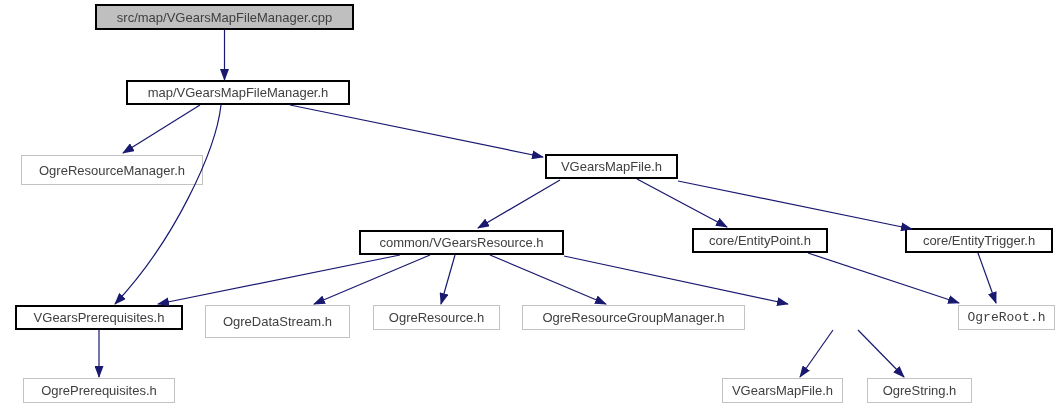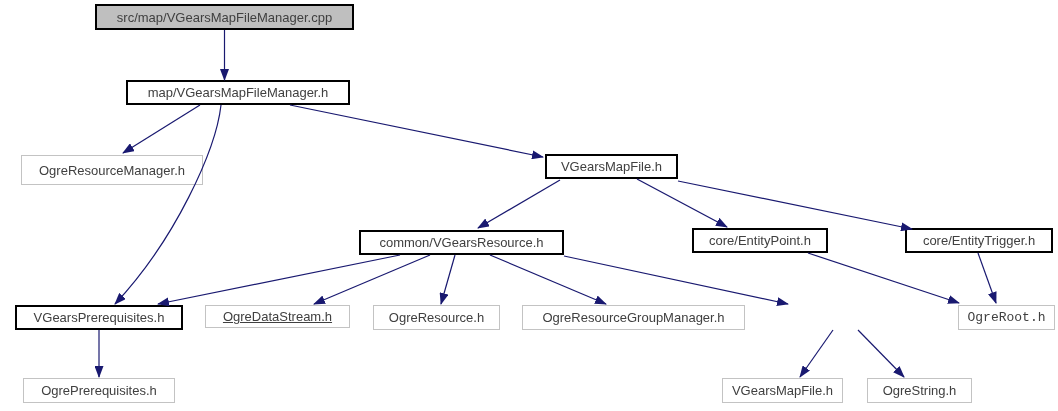--- a/index.html
+++ b/index.html
@@ -76,20 +76,20 @@
       </g>
   </svg>
 <div class="node root" style="left: 95px; top: 4px; width: 259px; height: 26px;">src/map/VGearsMapFileManager.cpp</div>
     <div class="node internal" style="left: 113px; top: 80px; width: 224px; height: 25px; margin-left: 13px;">map/VGearsMapFileManager.h</div>
     <div class="node external" style="left: 21px; top: 155px; width: 182px; height: 30px;">OgreResourceManager.h</div>
     <div class="node internal" style="left: 545px; top: 154px; width: 133px; height: 25px;">VGearsMapFile.h</div>
     <div class="node internal" style="left: 359px; top: 230px; width: 205px; height: 25px;">common/VGearsResource.h</div>
     <div class="node internal" style="left: 692px; top: 228px; width: 136px; height: 25px;">core/EntityPoint.h</div>
     <div class="node internal" style="left: 905px; top: 228px; width: 148px; height: 25px;">core/EntityTrigger.h</div>
     <div class="node internal" style="left: 15px; top: 305px; width: 168px; height: 25px;">VGearsPrerequisites.h</div>
-    <div class="node external" style="left: 205px; top: 305px; width: 145px; height: 23px; text-decoration: underline;">OgreDataStream.h</div>
+    <div class="node external" style="left: 205px; top: 305px; width: 145px; height: 33px;">OgreDataStream.h</div>
     <div class="node external" style="left: 373px; top: 305px; width: 127px; height: 25px;">OgreResource.h</div>
     <div class="node external" style="left: 522px; top: 305px; width: 223px; height: 25px;">OgreResourceGroupManager.h</div>
     <div class="node external" style="left: 958px; top: 305px; width: 97px; height: 25px; font-family: Liberation Mono, monospace;">OgreRoot.h</div>
     <div class="node external" style="left: 23px; top: 378px; width: 152px; height: 25px;">OgrePrerequisites.h</div>
     <div class="node external" style="left: 722px; top: 378px; width: 121px; height: 25px;">VGearsMapFile.h</div>
     <div class="node external" style="left: 867px; top: 378px; width: 105px; height: 25px;">OgreString.h</div>
   </div>
 
 </body></html>

